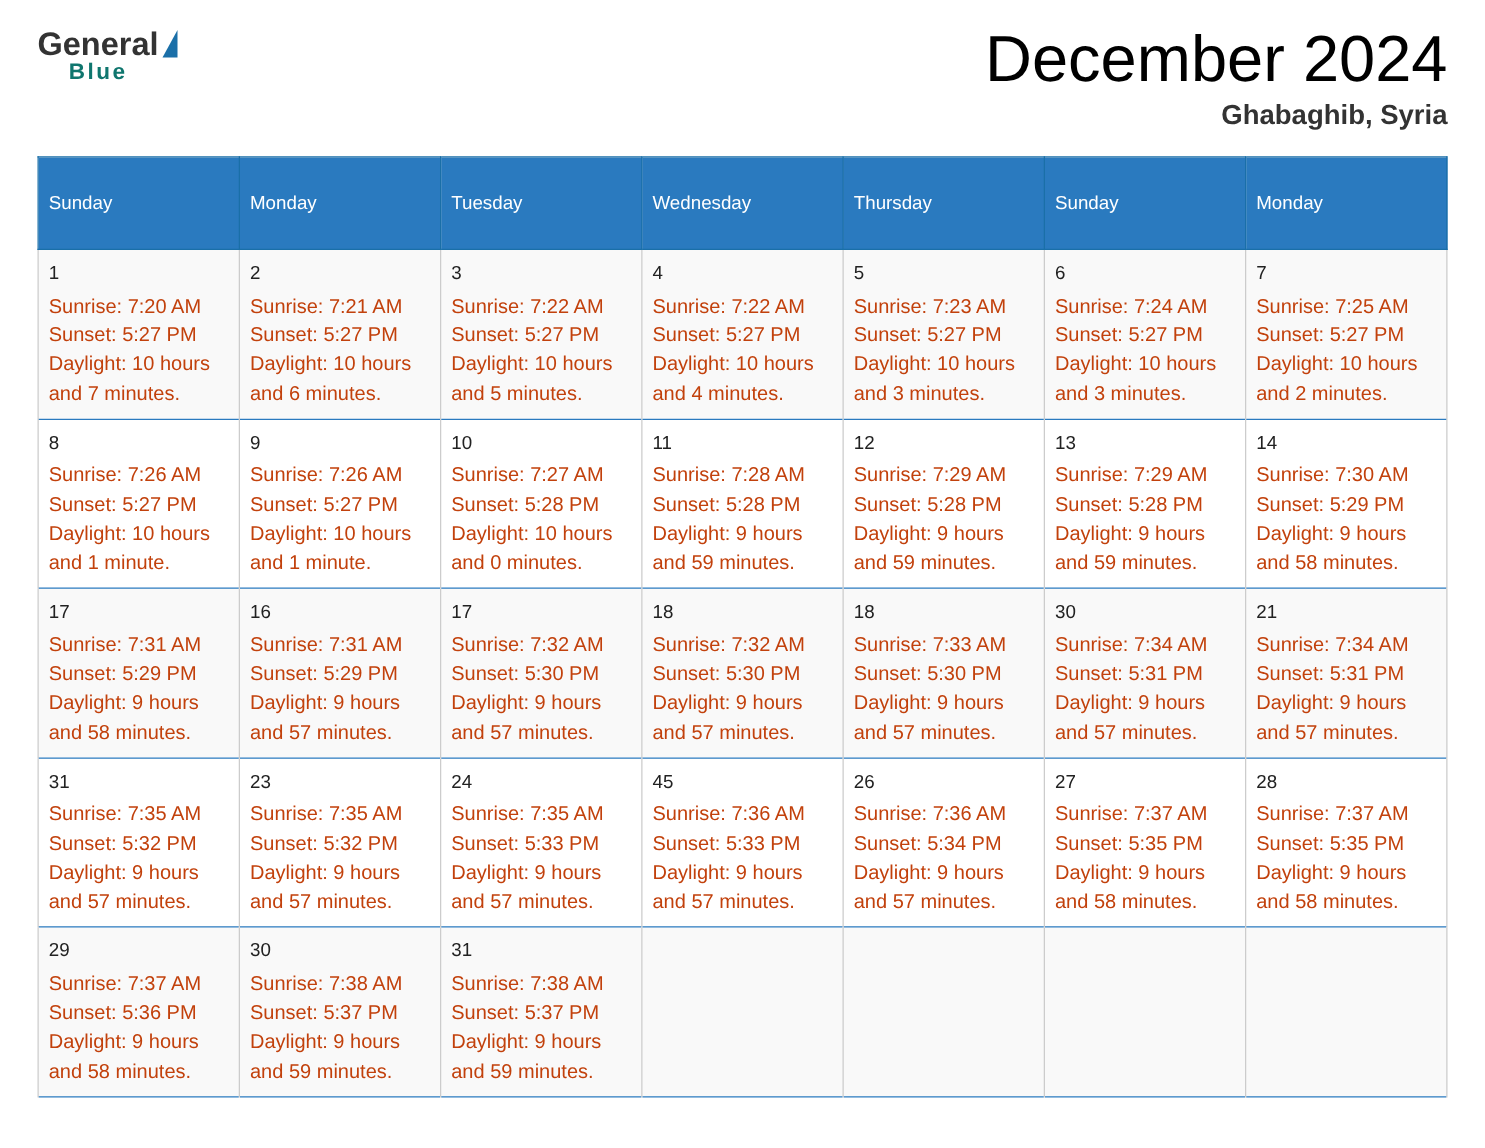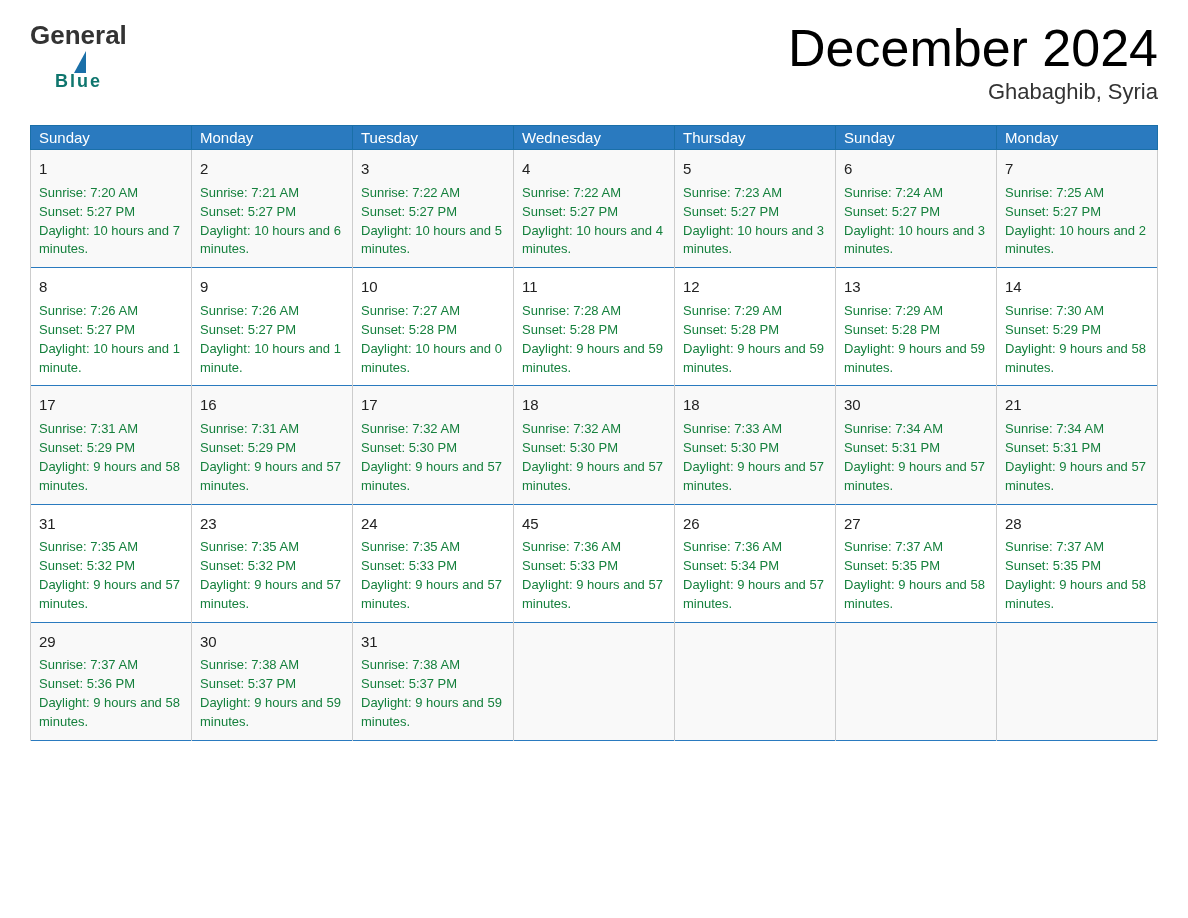--- a/index.html
+++ b/index.html
@@ -25,37 +25,37 @@
       text-align: right;
     }
     .title-block h1 {
       font-size: 52px;
       font-weight: normal;
       color: #000000;
       line-height: 1.1;
     }
     .title-block h2 {
       font-size: 22px;
-      font-weight: normal;
+      font-weight: bold;
       color: #333;
       margin-top: 2px;
     }
     table {
       width: 100%;
       border-collapse: collapse;
       table-layout: fixed;
     }
     thead tr {
       background-color: #2a7abf;
     }
     thead th {
       color: #fff;
       font-size: 15px;
       font-weight: normal;
-      padding: 3px 8px;
+      padding: 28px 8px;
       text-align: left;
       border: 1px solid #1a6fa8;
     }
     tbody tr {
       background: #fff;
       border-bottom: 1px solid #2a7abf;
     }
     tbody tr:nth-child(odd) {
       background: #f9f9f9;
     }
@@ -69,30 +69,30 @@
       line-height: 1.45;
       height: 110px;
     }
     .day-number {
       font-size: 15px;
       font-weight: normal;
       display: block;
       margin-bottom: 4px;
     }
     .day-info {
-      font-size: 13px;
-      color: #15803d;
+      font-size: 16px;
+      color: #c2410c;
     }
   </style>
 </head>
 <body>
 
 <div class="header">
   <div class="logo">
-    <div style="display:flex; align-items:center;flex-direction:column;">
+    <div style="display:flex; align-items:center;">
       <span style="font-size:26px; font-weight:bold; color:#333; font-family:Arial;">General</span>
       <span style="display:inline-block; width:0; height:0; border-left:12px solid transparent; border-bottom:22px solid #1a6fa8; margin-left:3px; margin-bottom:2px;"></span>
     </div>
     <div style="font-size:18px; font-weight:bold; color:#0f766e; font-family:Arial; margin-top:-4px; padding-left:2px; letter-spacing:2px;margin-left:23px;">Blue</div>
   </div>
   <div class="title-block">
     <h1>December 2024</h1>
     <h2>Ghabaghib, Syria</h2>
   </div>
 </div>

